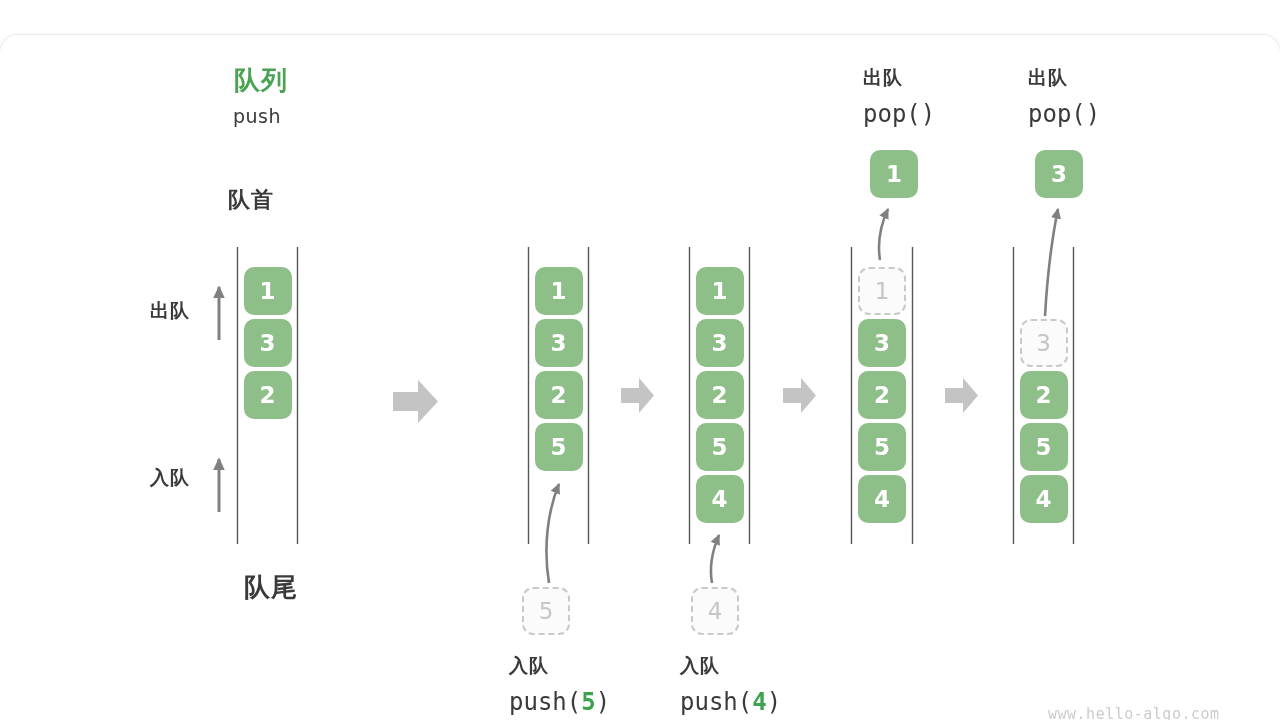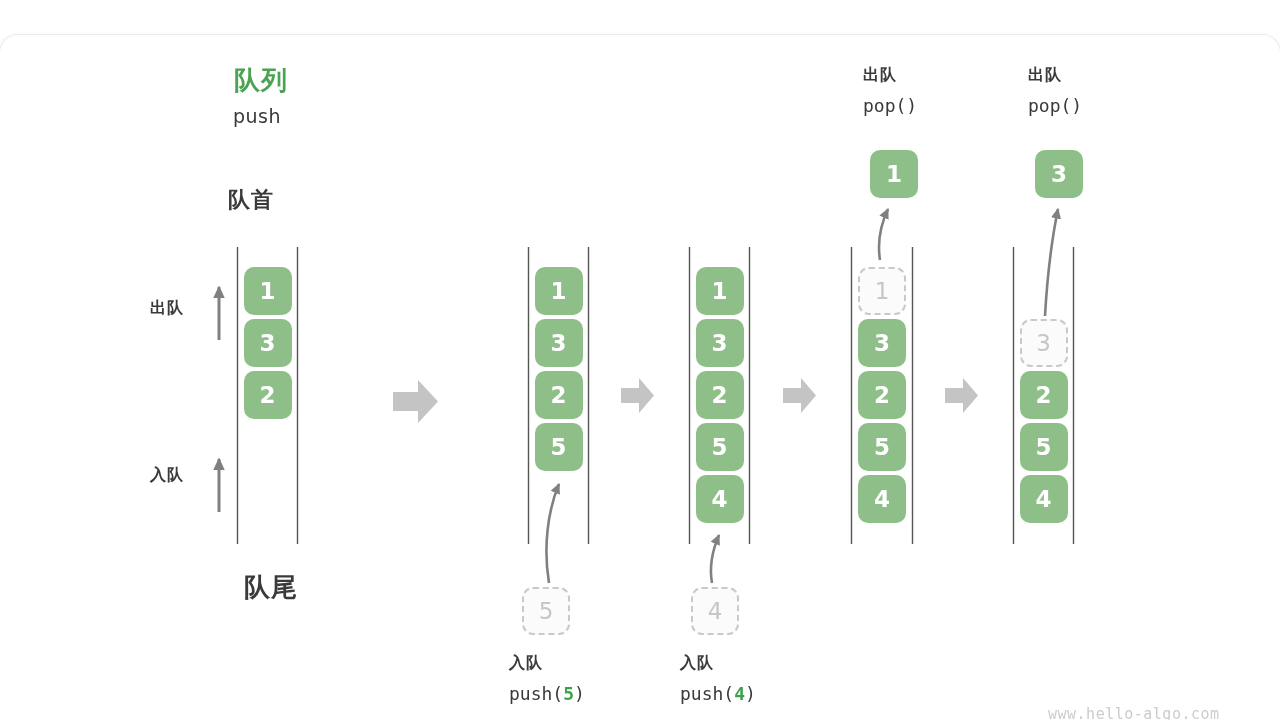--- a/index.html
+++ b/index.html
@@ -19,39 +19,39 @@
   html,body{background:#fff;}
   body{font-family:"DejaVu Sans","Liberation Sans",sans-serif;}
   .canvas{
     position:relative;width:1280px;height:720px;background:#fff;
     border-radius:18px;box-shadow:0 0 0 1px #ececec,0 1px 6px rgba(0,0,0,.07);
     overflow:hidden;
     margin-top:35px;
   }
   .abs{position:absolute;}
   svg.overlay{position:absolute;left:0;top:0;width:1280px;height:720px;z-index:1;}
-  .cjk{color:var(--ink);font-weight:bold;font-size:16px;letter-spacing:1px;}
+  .cjk{color:var(--ink);font-weight:bold;font-size:19px;letter-spacing:1px;}
   .mono{font-family:"DejaVu Sans Mono","Liberation Mono",monospace;}
   .box{
     position:absolute;width:48px;height:48px;border-radius:10px;
     background:var(--box-green);color:#fff;z-index:2;
     display:flex;align-items:center;justify-content:center;
     font-size:23px;font-weight:600;
   }
   .ghost{
     position:absolute;width:48px;height:48px;border-radius:11px;
     background:var(--ghost-fill);border:2px dashed var(--ghost-border);
     color:var(--ghost-text);z-index:2;
     display:flex;align-items:center;justify-content:center;
     font-size:23px;font-weight:400;
   }
   .title-zh{font-size:26px;font-weight:bold;color:var(--title-green);letter-spacing:1px;}
   .title-en{font-size:19px;color:var(--ink);letter-spacing:.5px;}
   .op-group{display:flex;flex-direction:column;gap:9px;z-index:2;}
-  .op-code{font-size:18px;color:var(--ink);}
+  .op-code{font-size:24px;color:var(--ink);}
   .op-code .arg{color:var(--accent-green);font-weight:bold;}
   .watermark{font-size:15px;color:var(--watermark);letter-spacing:.5px;}
 </style>
 </head>
 <body>
 
 <div class="canvas">
 
   <svg class="overlay">
     <defs>

